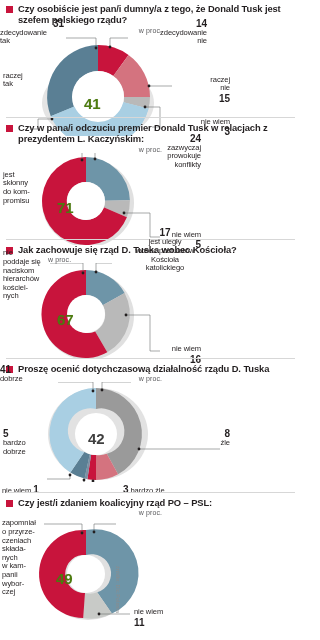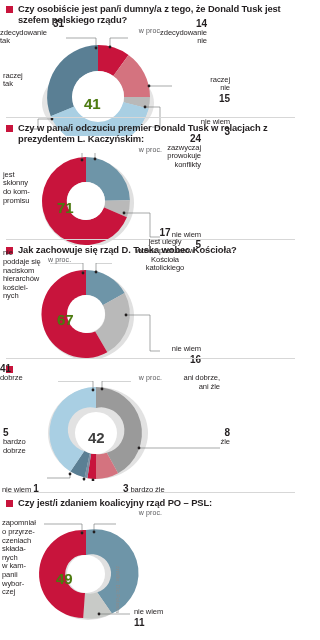--- a/index.html
+++ b/index.html
@@ -234,20 +234,21 @@
         <div class="big" style="left:57px;top:48px;">67</div>
       </div>
     </div>
   </div>
 
   <div class="sep" style="top:358px;"></div>
 
   <div class="block" style="top:363px;">
     <div class="qrow">
       <span class="bullet"></span>
+      <span class="qtext">Proszę ocenić dotychczasową działalność rządu D. Tuska</span>
     </div>
     <div class="subunit">w proc.</div>
 
     <div class="chartbox" style="height:100px;">
       <svg width="301" height="100" viewBox="0 0 301 100">
         <ellipse cx="98" cy="52" rx="50" ry="46" fill="#e2e2e2"></ellipse>
 
         <path d="M96 6 A46 46 0 0 1 118.1 92.3 L 106.8 71.8 A21 21 0 0 0 96 27 Z" fill="#9a9a9a"></path>
 
         <path d="M118.1 92.3 A46 46 0 0 1 96 98 L 96 73 A21 21 0 0 0 106.8 71.8 Z" fill="#d4737f"></path>
@@ -273,24 +274,20 @@
         <circle class="dot" cx="84" cy="98" r="1.4"></circle>
         <polyline class="leader" points="93,99 93,110 121,110"></polyline>
         <circle class="dot" cx="93" cy="99" r="1.4"></circle>
       </svg>
 
       <div class="labels">
         <div class="lab r" style="left:0px;top:-18px;width:56px;">
           <span class="num" style="display:block;text-align:left;">41</span>
           <span style="display:block;text-align:left;">dobrze</span>
         </div>
-        <div class="lab l" style="left:134px;top:-7px;width:96px;">
-          <span style="white-space:pre-line;display:block;text-align:right;width:86px;">ani dobrze,
-ani źle</span>
-        </div>
         <div class="lab r" style="left:196px;top:46px;width:34px;">
           <span class="num">8</span>
           <span style="display:block;">źle</span>
         </div>
         <div class="lab l" style="left:3px;top:46px;width:46px;">
           <span class="num" style="display:block;">5</span>
           <span style="white-space:pre-line;display:block;">bardzo
 dobrze</span>
         </div>
         <div class="lab l" style="left:2px;top:104px;width:62px;">

